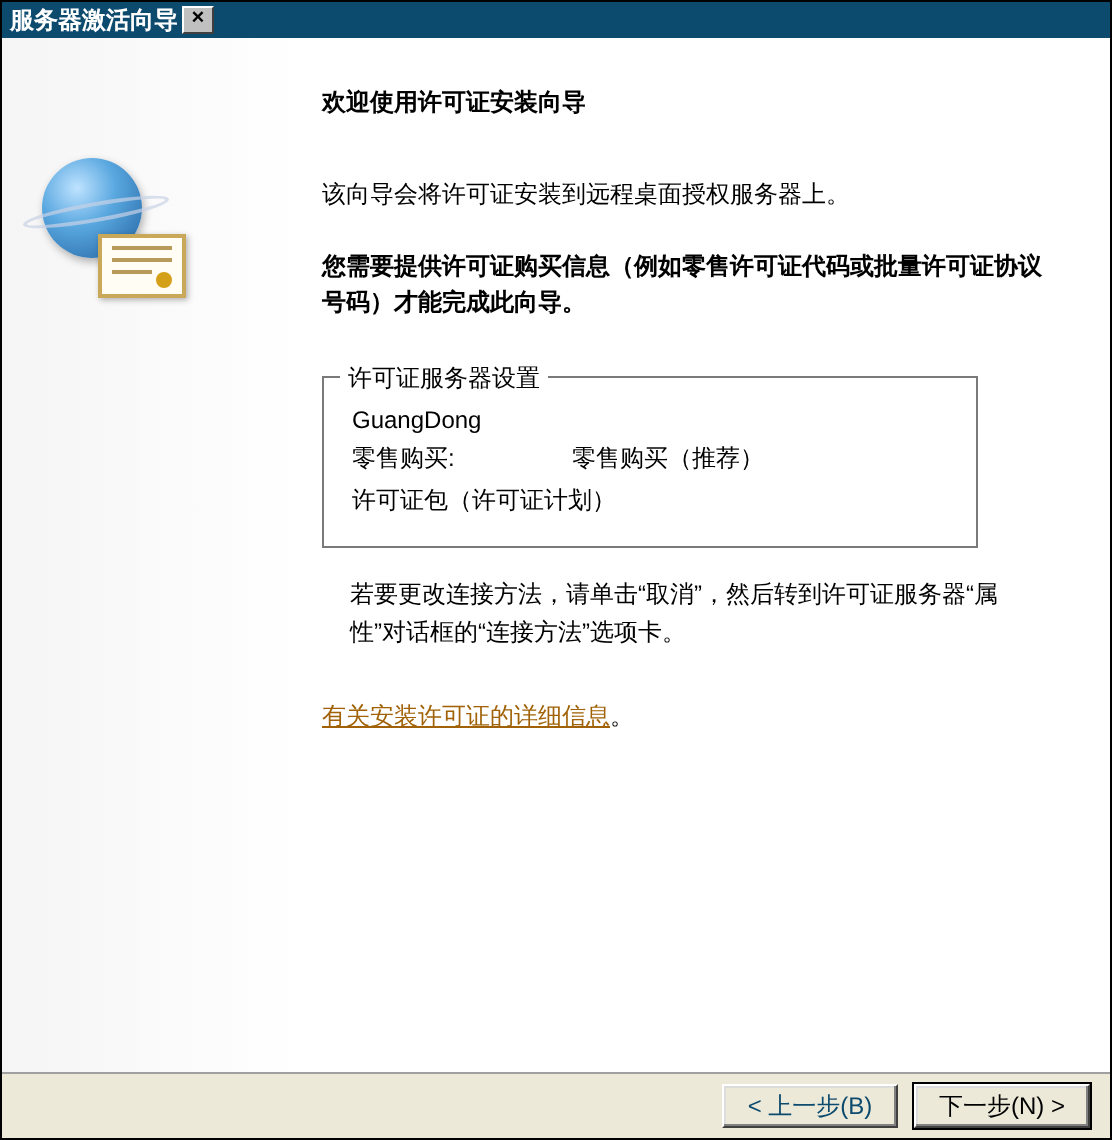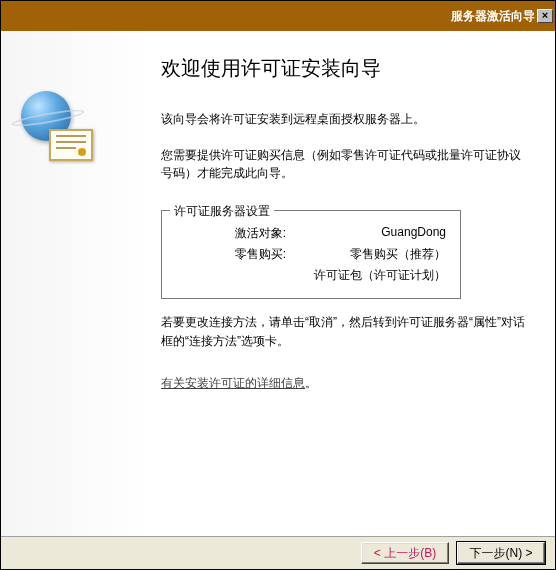--- a/index.html
+++ b/index.html
@@ -15,26 +15,26 @@
   .window {
     width: 556px;
     height: 570px;
     border: 1px solid #000;
     background: #ece9d8;
     position: relative;
     display: flex;
     flex-direction: column;
   }
   .titlebar {
-    height: 30px;
-    background: #a16207;
+    height: 18px;
+    background: #0c4a6e;
     color: #fff;
     display: flex;
     align-items: center;
-    justify-content: flex-end;
+    justify-content: flex-start;
     padding-left: 4px;
     font-size: 12px;
     font-weight: bold;
   }
   .titlebar .close {
     width: 16px;
     height: 14px;
     background: #c0c0c0;
     border: 1px solid #fff;
     border-right-color: #404040;
@@ -110,50 +110,49 @@
     width: 8px; height: 8px;
     border-radius: 50%;
     background: #d4a017;
   }
   .main {
     flex: 1;
     padding: 24px 30px 10px 10px;
     color: #000;
   }
   .main h1 {
-    font-size: 20px;
-    font-weight: normal;
+    font-size: 12px;
+    font-weight: bold;
     margin: 0 0 28px 0;
   }
   .desc1 { margin: 0 0 18px 0; line-height: 1.5; }
-  .desc2 { margin: 0 0 28px 0; line-height: 1.5; }
+  .desc2 { margin: 0 0 28px 0; line-height: 1.5; font-weight: bold; }
   .group {
     border: 1px solid #7a7a7a;
     padding: 10px 14px 10px 14px;
     position: relative;
     margin-bottom: 14px;
-    width: 300px;
-    text-align: right;
+    width: 328px;
   }
   .group-title {
     position: absolute;
     top: -8px;
     left: 8px;
     background: #fff;
     padding: 0 4px;
   }
   .row {
     display: flex;
     margin: 4px 0;
   }
   .row .k { width: 110px; }
   .row .v { flex: 1; }
-  .note { line-height: 1.6; margin-bottom: 24px; }
+  .note { line-height: 1.6; margin-bottom: 24px; margin-left: 14px; }
   .link {
-    color: #404040;
+    color: #a16207;
     text-decoration: underline;
     cursor: pointer;
   }
   .buttonbar {
     height: 32px;
     display: flex;
     align-items: center;
     justify-content: flex-end;
     gap: 8px;
     padding: 0 10px;
@@ -169,21 +168,21 @@
     box-shadow: inset -1px -1px 0 #808080, inset 1px 1px 0 #dcdcdc;
     font-size: 12px;
     font-family: inherit;
     cursor: pointer;
     padding: 0 6px;
   }
   .btn.default {
     outline: 1px solid #000;
   }
   .btn[disabled] {
-    color: #be185d;
+    color: #0c4a6e;
     cursor: default;
   }
 </style>
 </head>
 <body>
 
 <div class="window">
 
   <div class="titlebar">
     <span>服务器激活向导</span>
@@ -210,21 +209,20 @@
       <div class="main">
         <h1>欢迎使用许可证安装向导</h1>
 
         <p class="desc1">该向导会将许可证安装到远程桌面授权服务器上。</p>
         <p class="desc2">您需要提供许可证购买信息（例如零售许可证代码或批量许可证协议号码）才能完成此向导。</p>
 
         <div class="group">
           <span class="group-title">许可证服务器设置</span>
 
           <div class="row">
-            <span class="k">激活对象:</span>
             <span class="v">GuangDong</span>
           </div>
           <div class="row">
             <span class="k">零售购买:</span>
             <span class="v">零售购买（推荐）</span>
           </div>
           <div class="row">
             <span class="v">许可证包（许可证计划）</span>
           </div>
         </div>

